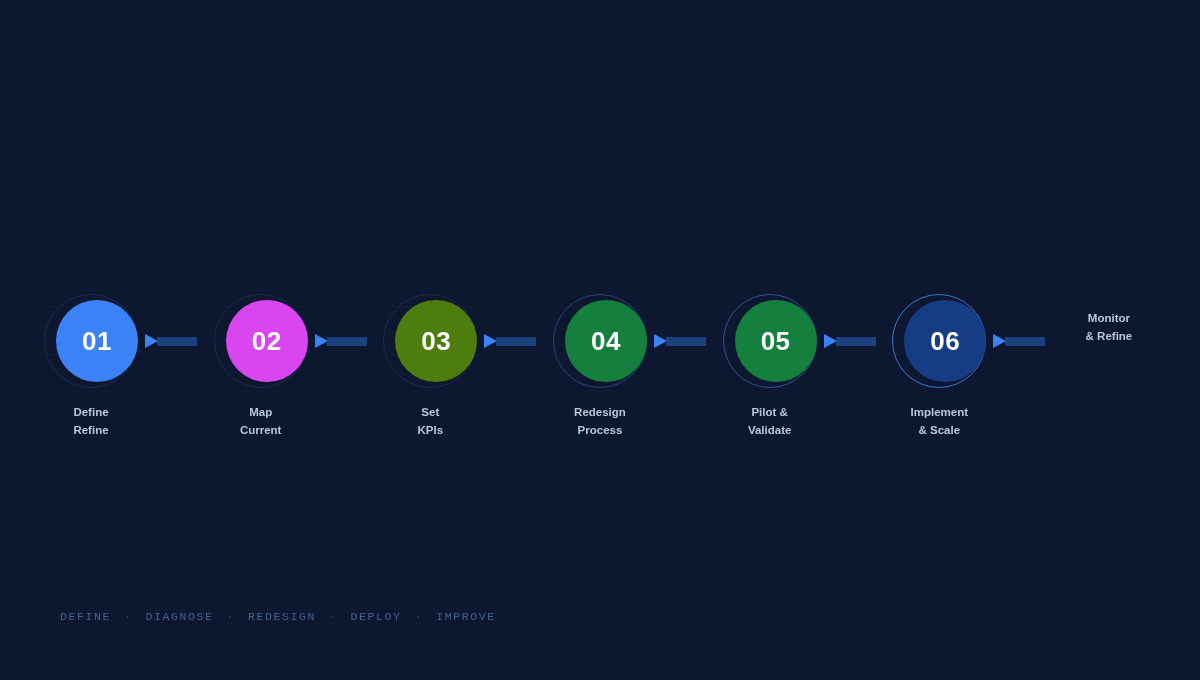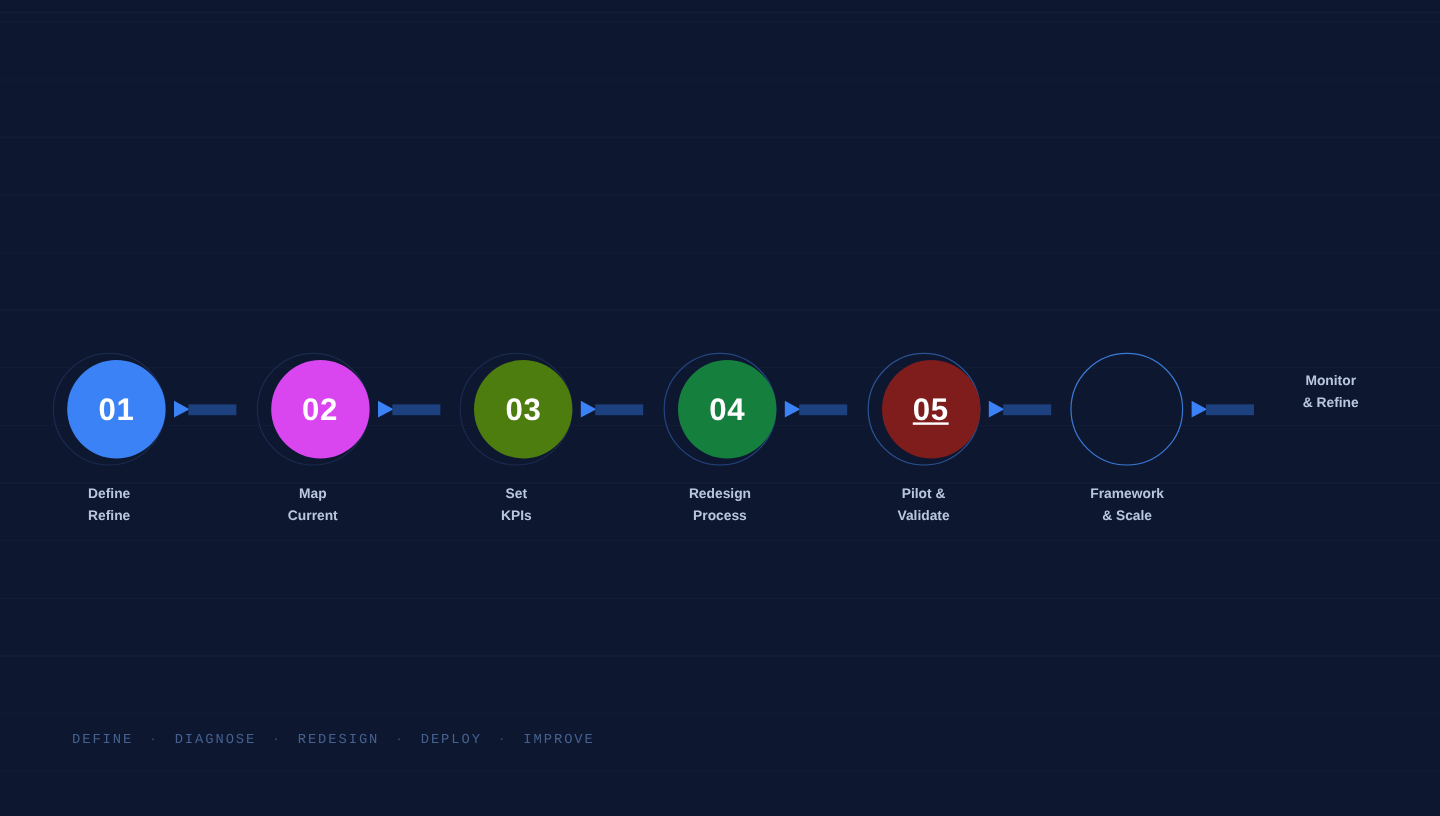--- a/index.html
+++ b/index.html
@@ -215,37 +215,38 @@
           <div>Process</div>
         </div>
         <div class="connector" style="left: 101px;">
           <div class="conn-head" style="border-left-color: rgb(59, 130, 246);"></div>
           <div class="conn-bar" style="background: rgb(29, 65, 126);"></div>
         </div>
       </div>
       <div class="step">
         <div class="node-wrap">
           <div class="node-ring" style="border-color: rgb(43, 83, 146);"></div>
-          <div class="node" style="background: #7f1d1d; text-decoration: underline;">05</div>
+          <div class="node" style="background: #15803d;">05</div>
         </div>
         <div class="step-label">
           <div>Pilot &amp;</div>
           <div>Validate</div>
         </div>
         <div class="connector" style="left: 101px;">
           <div class="conn-head" style="border-left-color: rgb(59, 130, 246);"></div>
           <div class="conn-bar" style="background: rgb(29, 65, 126);"></div>
         </div>
       </div>
       <div class="step">
         <div class="node-wrap">
           <div class="node-ring" style="border-color: rgb(59, 121, 214);"></div>
-        </div>
-        <div class="step-label">
-          <div>Framework</div>
+          <div class="node" style="background: rgb(22, 60, 134);">06</div>
+        </div>
+        <div class="step-label">
+          <div>Implement</div>
           <div>&amp; Scale</div>
         </div>
         <div class="connector" style="left: 101px;">
           <div class="conn-head" style="border-left-color: rgb(59, 130, 246);"></div>
           <div class="conn-bar" style="background: rgb(29, 65, 126);"></div>
         </div>
       </div>
       <div class="step">
         <div class="step-label">
           <div>Monitor</div>

